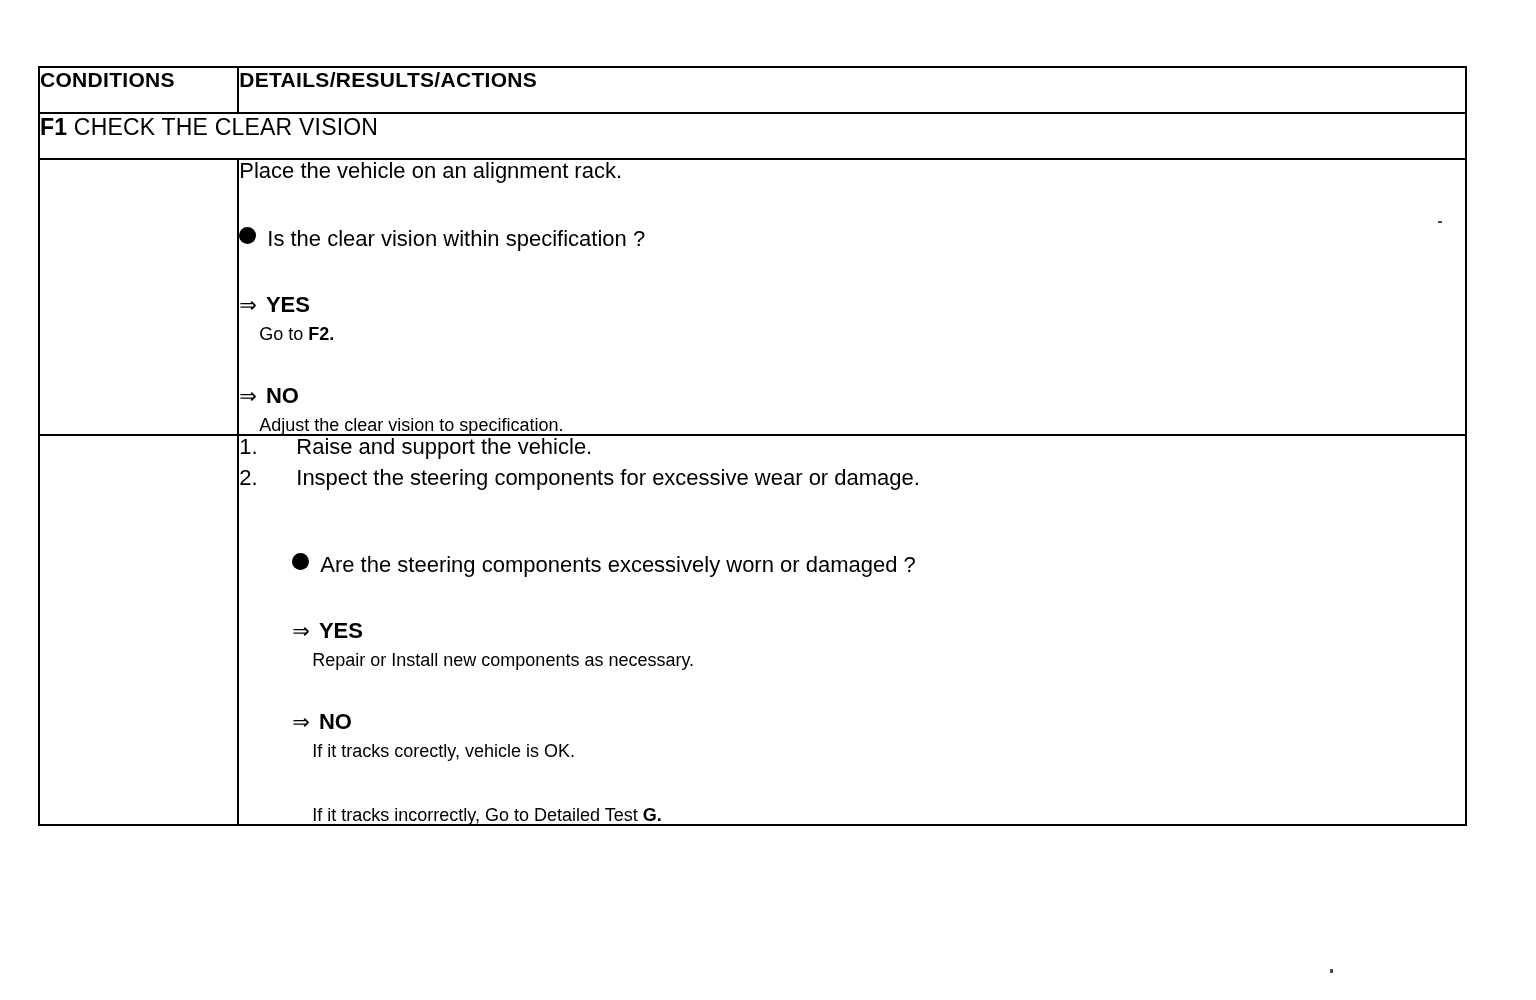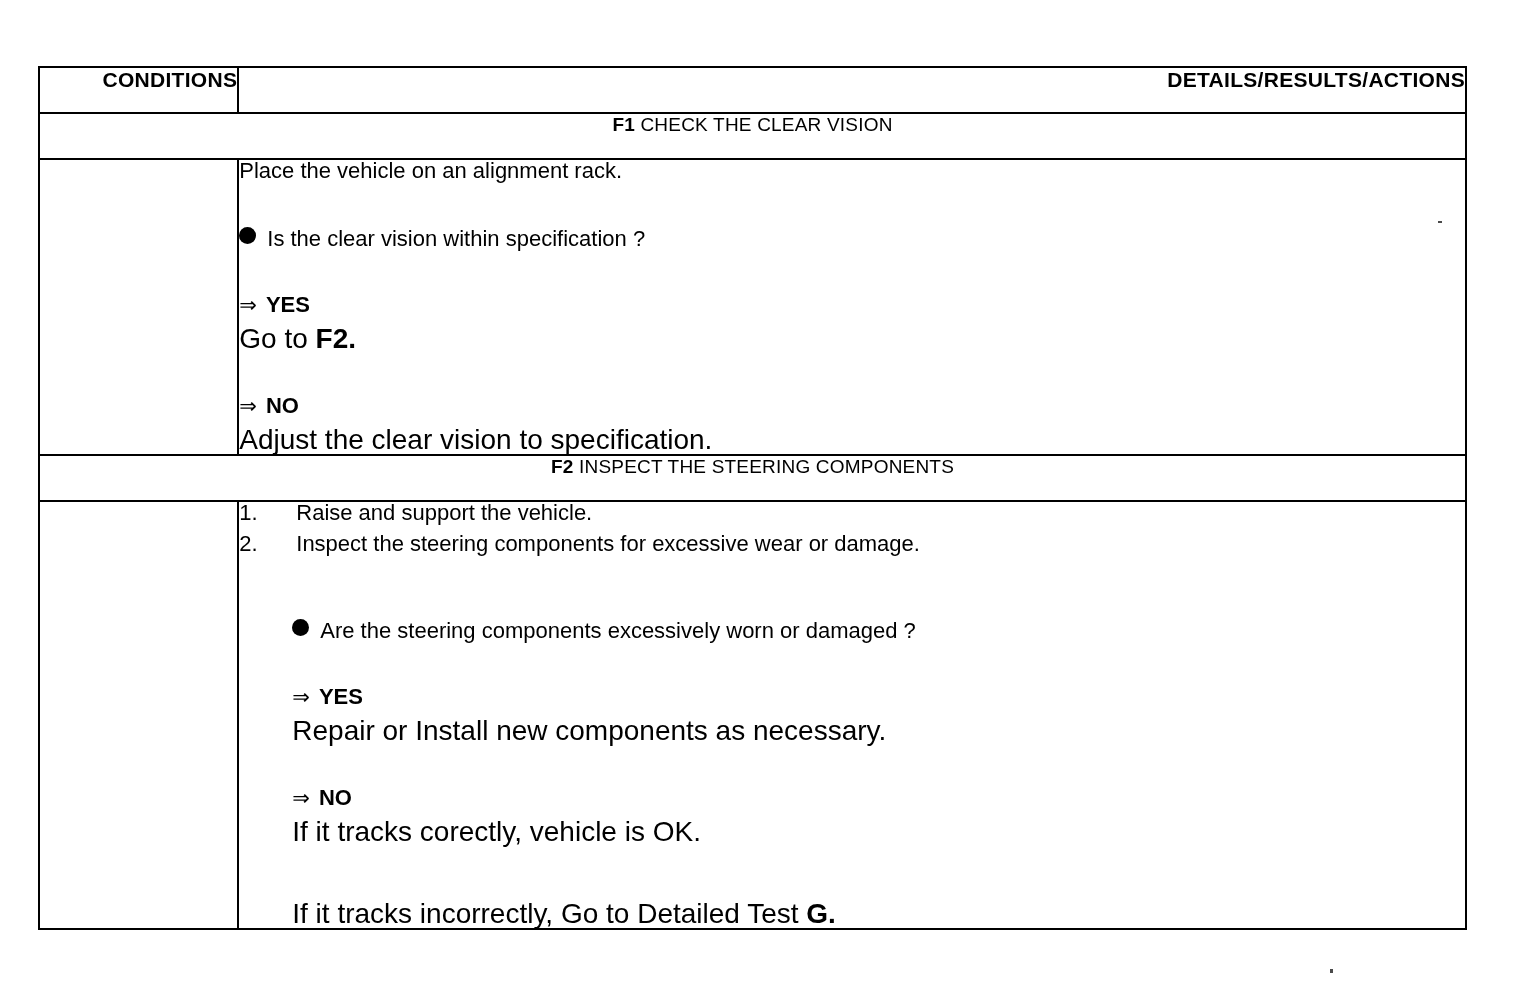--- a/index.html
+++ b/index.html
@@ -51,36 +51,35 @@
     border: 2px solid #000;
     padding: 0;
     vertical-align: top;
   }
   .col-cond   { width: 199px; }
   .col-detail { width: 1226px; }
 
   
   .hdr-cell {
     height: 44px;
-    text-align: right;
+    text-align: left;
     vertical-align: middle;
     font-size: 21px;
     font-weight: bold;
     letter-spacing: 0.3px;
   }
 
   
   .section-cell {
     height: 44px;
     vertical-align: middle;
     padding-left: 11px;
-    font-size: 19px;
+    font-size: 23px;
     letter-spacing: 0.2px;
     white-space: nowrap;
-    text-align: center;
   }
   .section-cell .sec-code {
     font-weight: bold;
   }
   .section-cell .sec-text {
     font-weight: normal;
   }
 
   
   .cond-body { }
@@ -127,24 +126,25 @@
     font-weight: bold;
     white-space: nowrap;
     line-height: 1.0;
   }
   .answer-head .arrow {
     font-weight: normal;
     font-size: 21px;
     margin-right: 9px;
   }
   .answer-body {
-    font-size: 28px;
+    font-size: 18px;
     white-space: nowrap;
     line-height: 1.0;
     margin-top: 9px;
+    padding-left: 20px;
   }
   .answer-body .strong { font-weight: bold; }
 
   
   .num-list { margin: 0; }
   .num-item {
     display: flex;
     font-size: 22px;
     white-space: nowrap;
     line-height: 1.0;
@@ -211,25 +211,20 @@
           <div class="gap-lg"></div>
 
           <div class="answer-head">
             <span class="arrow">⇒</span><span>NO</span>
           </div>
           <div class="answer-body"><span>Adjust the clear vision to specification.</span></div>
 
         </td>
       </tr>
 
-      <tr>
-        <td class="section-cell" colspan="2">
-          <span class="sec-code">F2</span><span>&nbsp;</span><span class="sec-text">INSPECT THE STEERING COMPONENTS</span>
-        </td>
-      </tr>
 
       <tr>
         <td class="cond-body">&nbsp;</td>
         <td class="detail-body">
 
           <div class="num-list">
             <div class="num-item">
               <span class="num">1.</span>
               <span>Raise and support the vehicle.</span>
             </div>
@@ -257,21 +252,21 @@
 
             <div class="gap-lg"></div>
 
             <div class="answer-head">
               <span class="arrow">⇒</span><span>NO</span>
             </div>
             <div class="answer-body"><span>If it tracks corectly, vehicle is OK.</span></div>
 
             <div class="gap-lg"></div>
 
-            <div class="answer-body" style="margin-top:12px;"><span>If it tracks incorrectly, Go to Detailed Test </span><span class="strong">G.</span></div>
+            <div class="answer-body" style="margin-top:4px;"><span>If it tracks incorrectly, Go to Detailed Test </span><span class="strong">G.</span></div>
 
           </div>
 
         </td>
       </tr>
 
     </tbody>
   </table>
 
   <div class="speck" style="left:1438px; top:221px; width:4px; height:2px;"></div>

